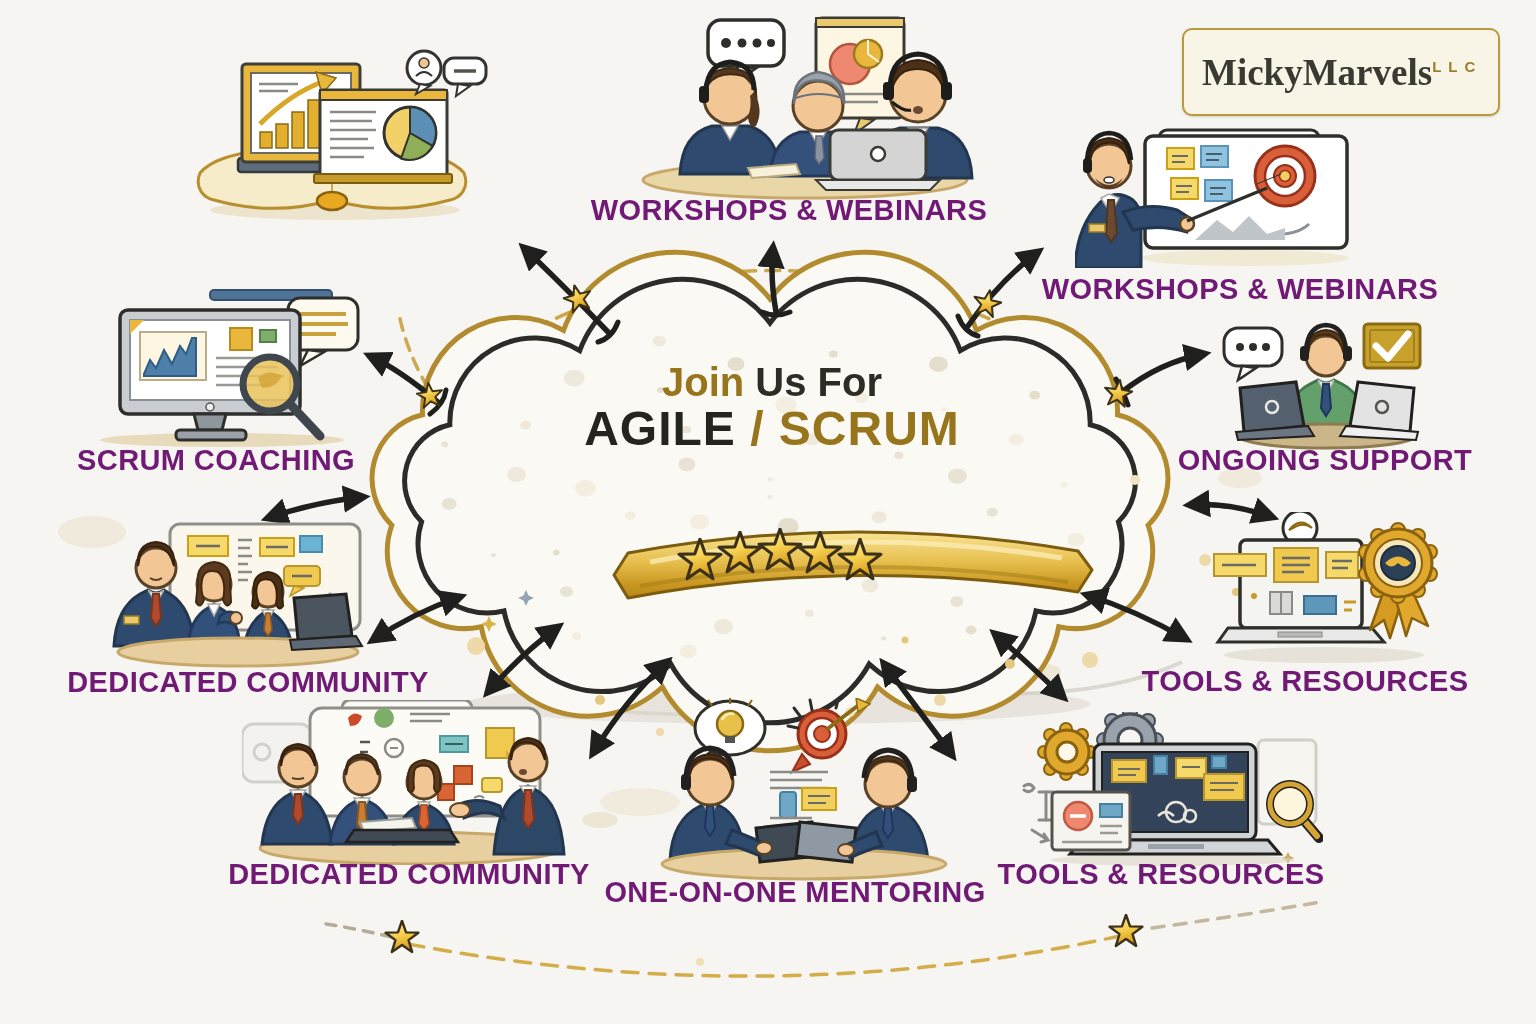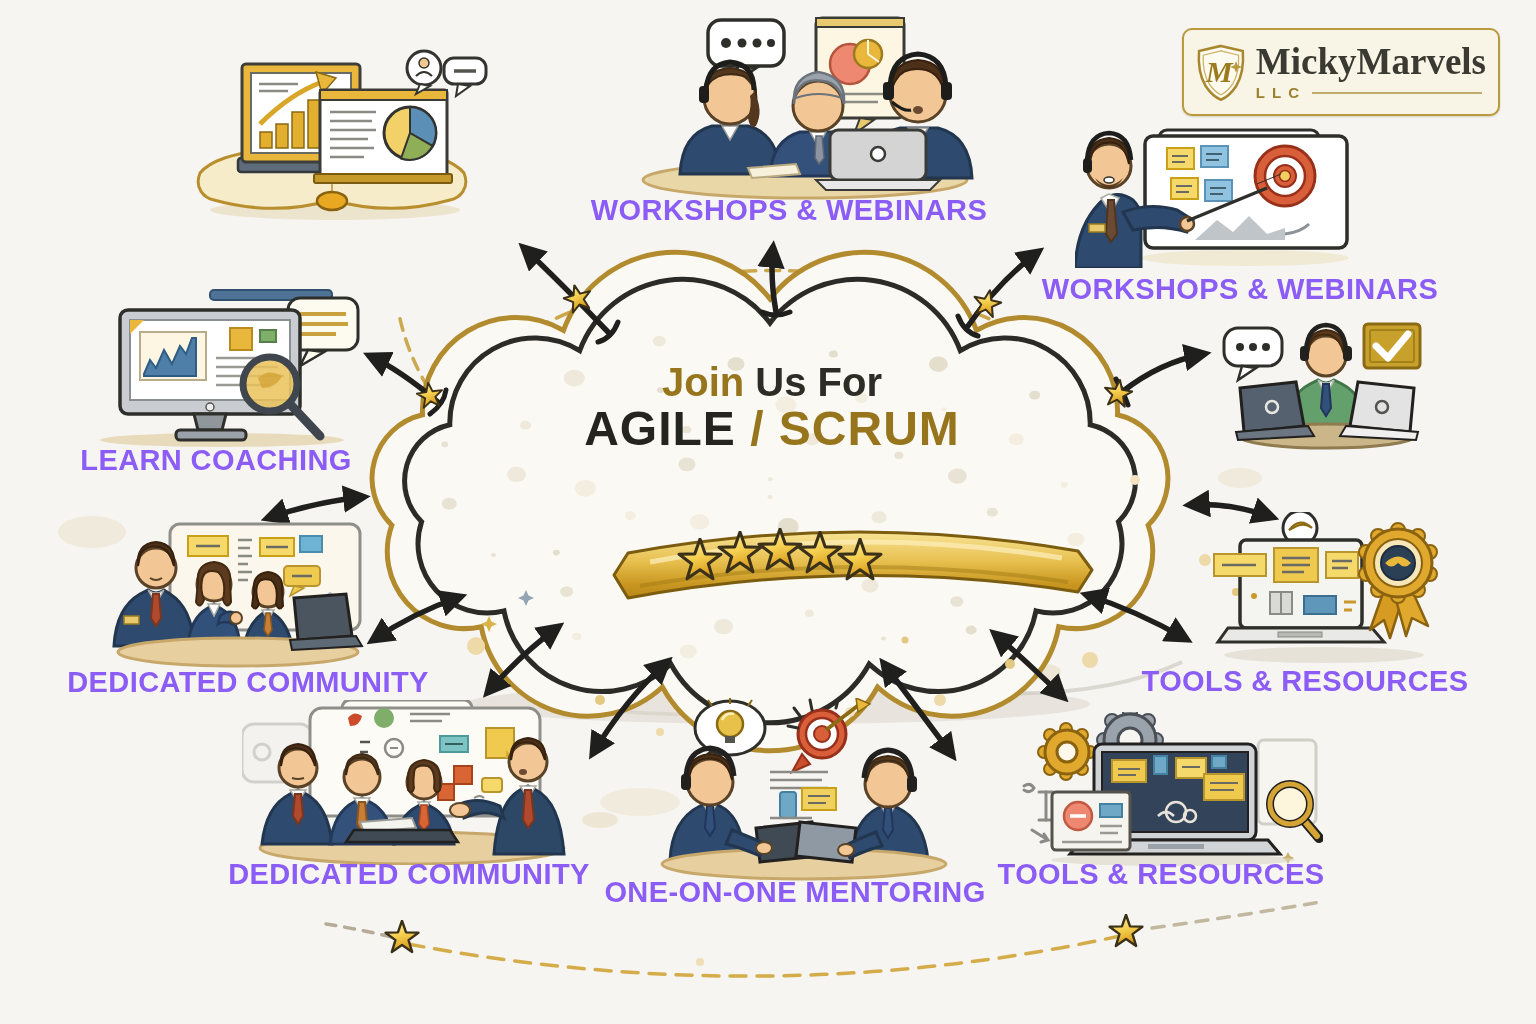--- a/index.html
+++ b/index.html
@@ -1,20 +1,20 @@
 <!DOCTYPE html>
 <html><head>
 <meta charset="utf-8">
 <style>
   html,body{margin:0;padding:0}
   body{width:1536px;height:1024px;background:#f6f5f2;font-family:"Liberation Sans",sans-serif;position:relative;overflow:hidden}
   .canvas{position:absolute;inset:0}
   svg.overlay{position:absolute;left:0;top:0}
   figure{position:absolute;margin:0;padding:0}
-  .caption{position:absolute;transform:translateX(-50%);font-weight:bold;font-size:29px;color:#8b5cf6;letter-spacing:.4px;white-space:nowrap}
+  .caption{position:absolute;transform:translateX(-50%);font-weight:bold;font-size:29px;color:#701a75;letter-spacing:.4px;white-space:nowrap}
   
   #fig-learn{left:180px;top:48px}
   #fig-workshops-top{left:620px;top:12px}
   #fig-workshops-right{left:1075px;top:128px}
   #fig-expert{left:92px;top:288px}
   #fig-ongoing{left:1222px;top:322px}
   #fig-community-left{left:108px;top:522px}
   #fig-tools-right{left:1212px;top:512px}
   #fig-community-bottom{left:242px;top:700px}
   #fig-mentoring{left:652px;top:698px}
@@ -30,23 +30,23 @@
   #cap-community-bottom{left:409px;top:858px}
   #cap-mentoring{left:795px;top:876px}
   #cap-tools-bottom{left:1161px;top:858px}
   
   #cloud-title{position:absolute;left:772px;top:362px;transform:translateX(-50%);text-align:center;white-space:nowrap;line-height:1.04}
   #cloud-title .l1{font-size:40px;font-weight:bold;color:#2d2d25}
   #cloud-title .l2{font-size:48px;font-weight:bold;color:#25251f;letter-spacing:1px}
   #cloud-title .gold{color:#97751c}
   
   #logo{position:absolute;left:1182px;top:28px;width:318px;height:88px;background:#f8f4e6;border:2px solid #b99a3e;border-radius:10px;box-sizing:border-box;display:flex;align-items:center;padding:6px 12px 6px 10px;box-shadow:0 1px 2px rgba(120,100,40,.25)}
-  #logo .txt{display:flex;flex-direction:column;justify-content:center;flex:1;margin-left:8px}
+  #logo .txt{display:flex;flex-direction:row;justify-content:center;flex:1;margin-left:8px}
   #logo .name{font-family:"Liberation Serif",serif;font-weight:bold;font-size:37px;color:#3a3a33;line-height:1}
-  #logo .row2{display:flex;align-items:center;margin-top:4px}
+  #logo .row2{display:flex;align-items:flex-start;margin-top:4px}
   #logo .llc{font-size:15px;letter-spacing:7px;color:#9c8030;font-weight:bold}
   #logo .rule{flex:1;height:2px;background:#c2ab6d;margin-left:6px;margin-right:4px}
 </style>
 </head>
 <body>
 
 <div class="canvas">
 
 <svg class="overlay" width="1536" height="1024" viewBox="0 0 1536 1024">
   <defs>
@@ -758,20 +758,21 @@
     <line x1="294" y1="106" x2="311" y2="126" stroke="#23211f" stroke-width="10" stroke-linecap="round"></line>
     <line x1="294" y1="106" x2="309" y2="124" stroke="#d4a437" stroke-width="6" stroke-linecap="round"></line>
     <circle cx="282" cy="92" r="20" fill="#fdf6dc" stroke="#23211f" stroke-width="8"></circle>
     <circle cx="282" cy="92" r="20" fill="none" stroke="#d4a437" stroke-width="5"></circle>
   </g>
 </svg>
 </figure>
 
 <div class="caption" id="cap-workshops-top">WORKSHOPS &amp; WEBINARS</div>
 <div class="caption" id="cap-workshops-right">WORKSHOPS &amp; WEBINARS</div>
-<div class="caption" id="cap-expert">LEARN COACHING</div>
+<div class="caption" id="cap-expert">SCRUM COACHING</div>
+<div class="caption" id="cap-ongoing">ONGOING SUPPORT</div>
 <div class="caption" id="cap-community-left">DEDICATED COMMUNITY</div>
 <div class="caption" id="cap-tools-right">TOOLS &amp; RESOURCES</div>
 <div class="caption" id="cap-community-bottom">DEDICATED COMMUNITY</div>
 <div class="caption" id="cap-mentoring">ONE-ON-ONE MENTORING</div>
 <div class="caption" id="cap-tools-bottom">TOOLS &amp; RESOURCES</div>
 
 </div>
 
 </body></html>

